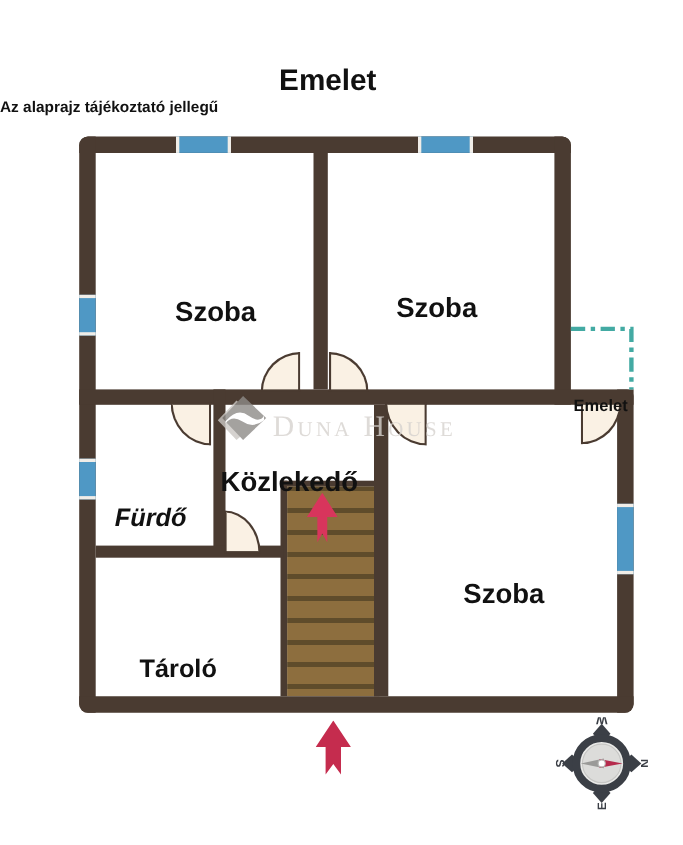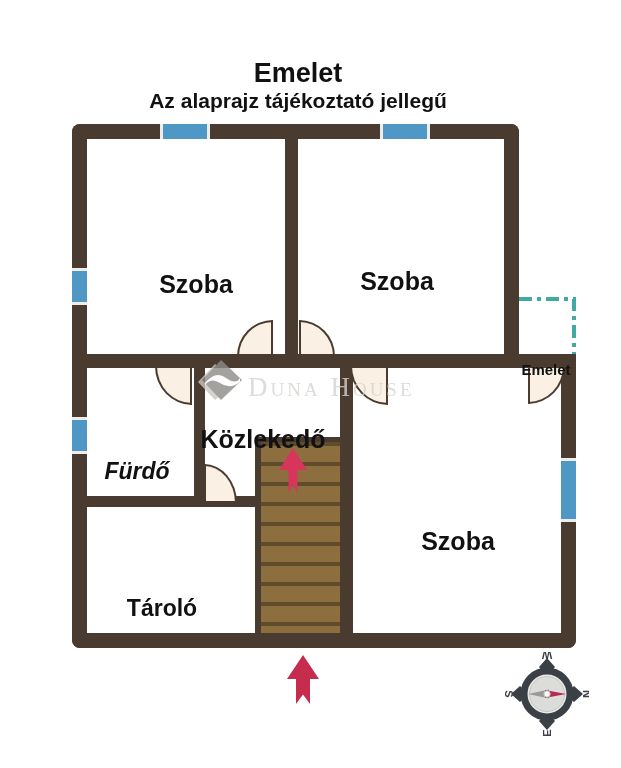--- a/index.html
+++ b/index.html
@@ -5,22 +5,22 @@
   html,body{margin:0;padding:0;background:#ffffff;}
   .canvas{
     position:relative;width:621px;height:768px;background:#fff;overflow:hidden;
     font-family:"Liberation Sans", sans-serif;color:var(--label,#111);
   }
   .title{
     position:absolute;left:0;top:58px;width:596px;text-align:center;
     font-size:27px;font-weight:bold;letter-spacing:0px;
   }
   .subtitle{
-    position:absolute;left:0;top:89px;width:596px;text-align:center;
-    font-size:21px;font-weight:bold;
+    position:absolute;left:0;top:89px;width:596px;
+    font-size:14px;font-weight:bold;
   }
   .wall{position:absolute;background:var(--wall,#4a3b31);}
   .window-h{position:absolute;background:var(--window-blue,#4f98c5);
     border-left:3px solid var(--window-cap,#f0ede8);border-right:3px solid var(--window-cap,#f0ede8);}
   .window-v{position:absolute;background:var(--window-blue,#4f98c5);
     border-top:3px solid var(--window-cap,#f0ede8);border-bottom:3px solid var(--window-cap,#f0ede8);}
   .door{position:absolute;background:var(--door-fill,#faf1e4);border:2px solid var(--wall,#4a3b31);box-sizing:border-box;}
   .room-label{
     position:absolute;transform:translate(-50%,-50%);font-weight:bold;white-space:nowrap;z-index:30;margin-top:40px;
   }

